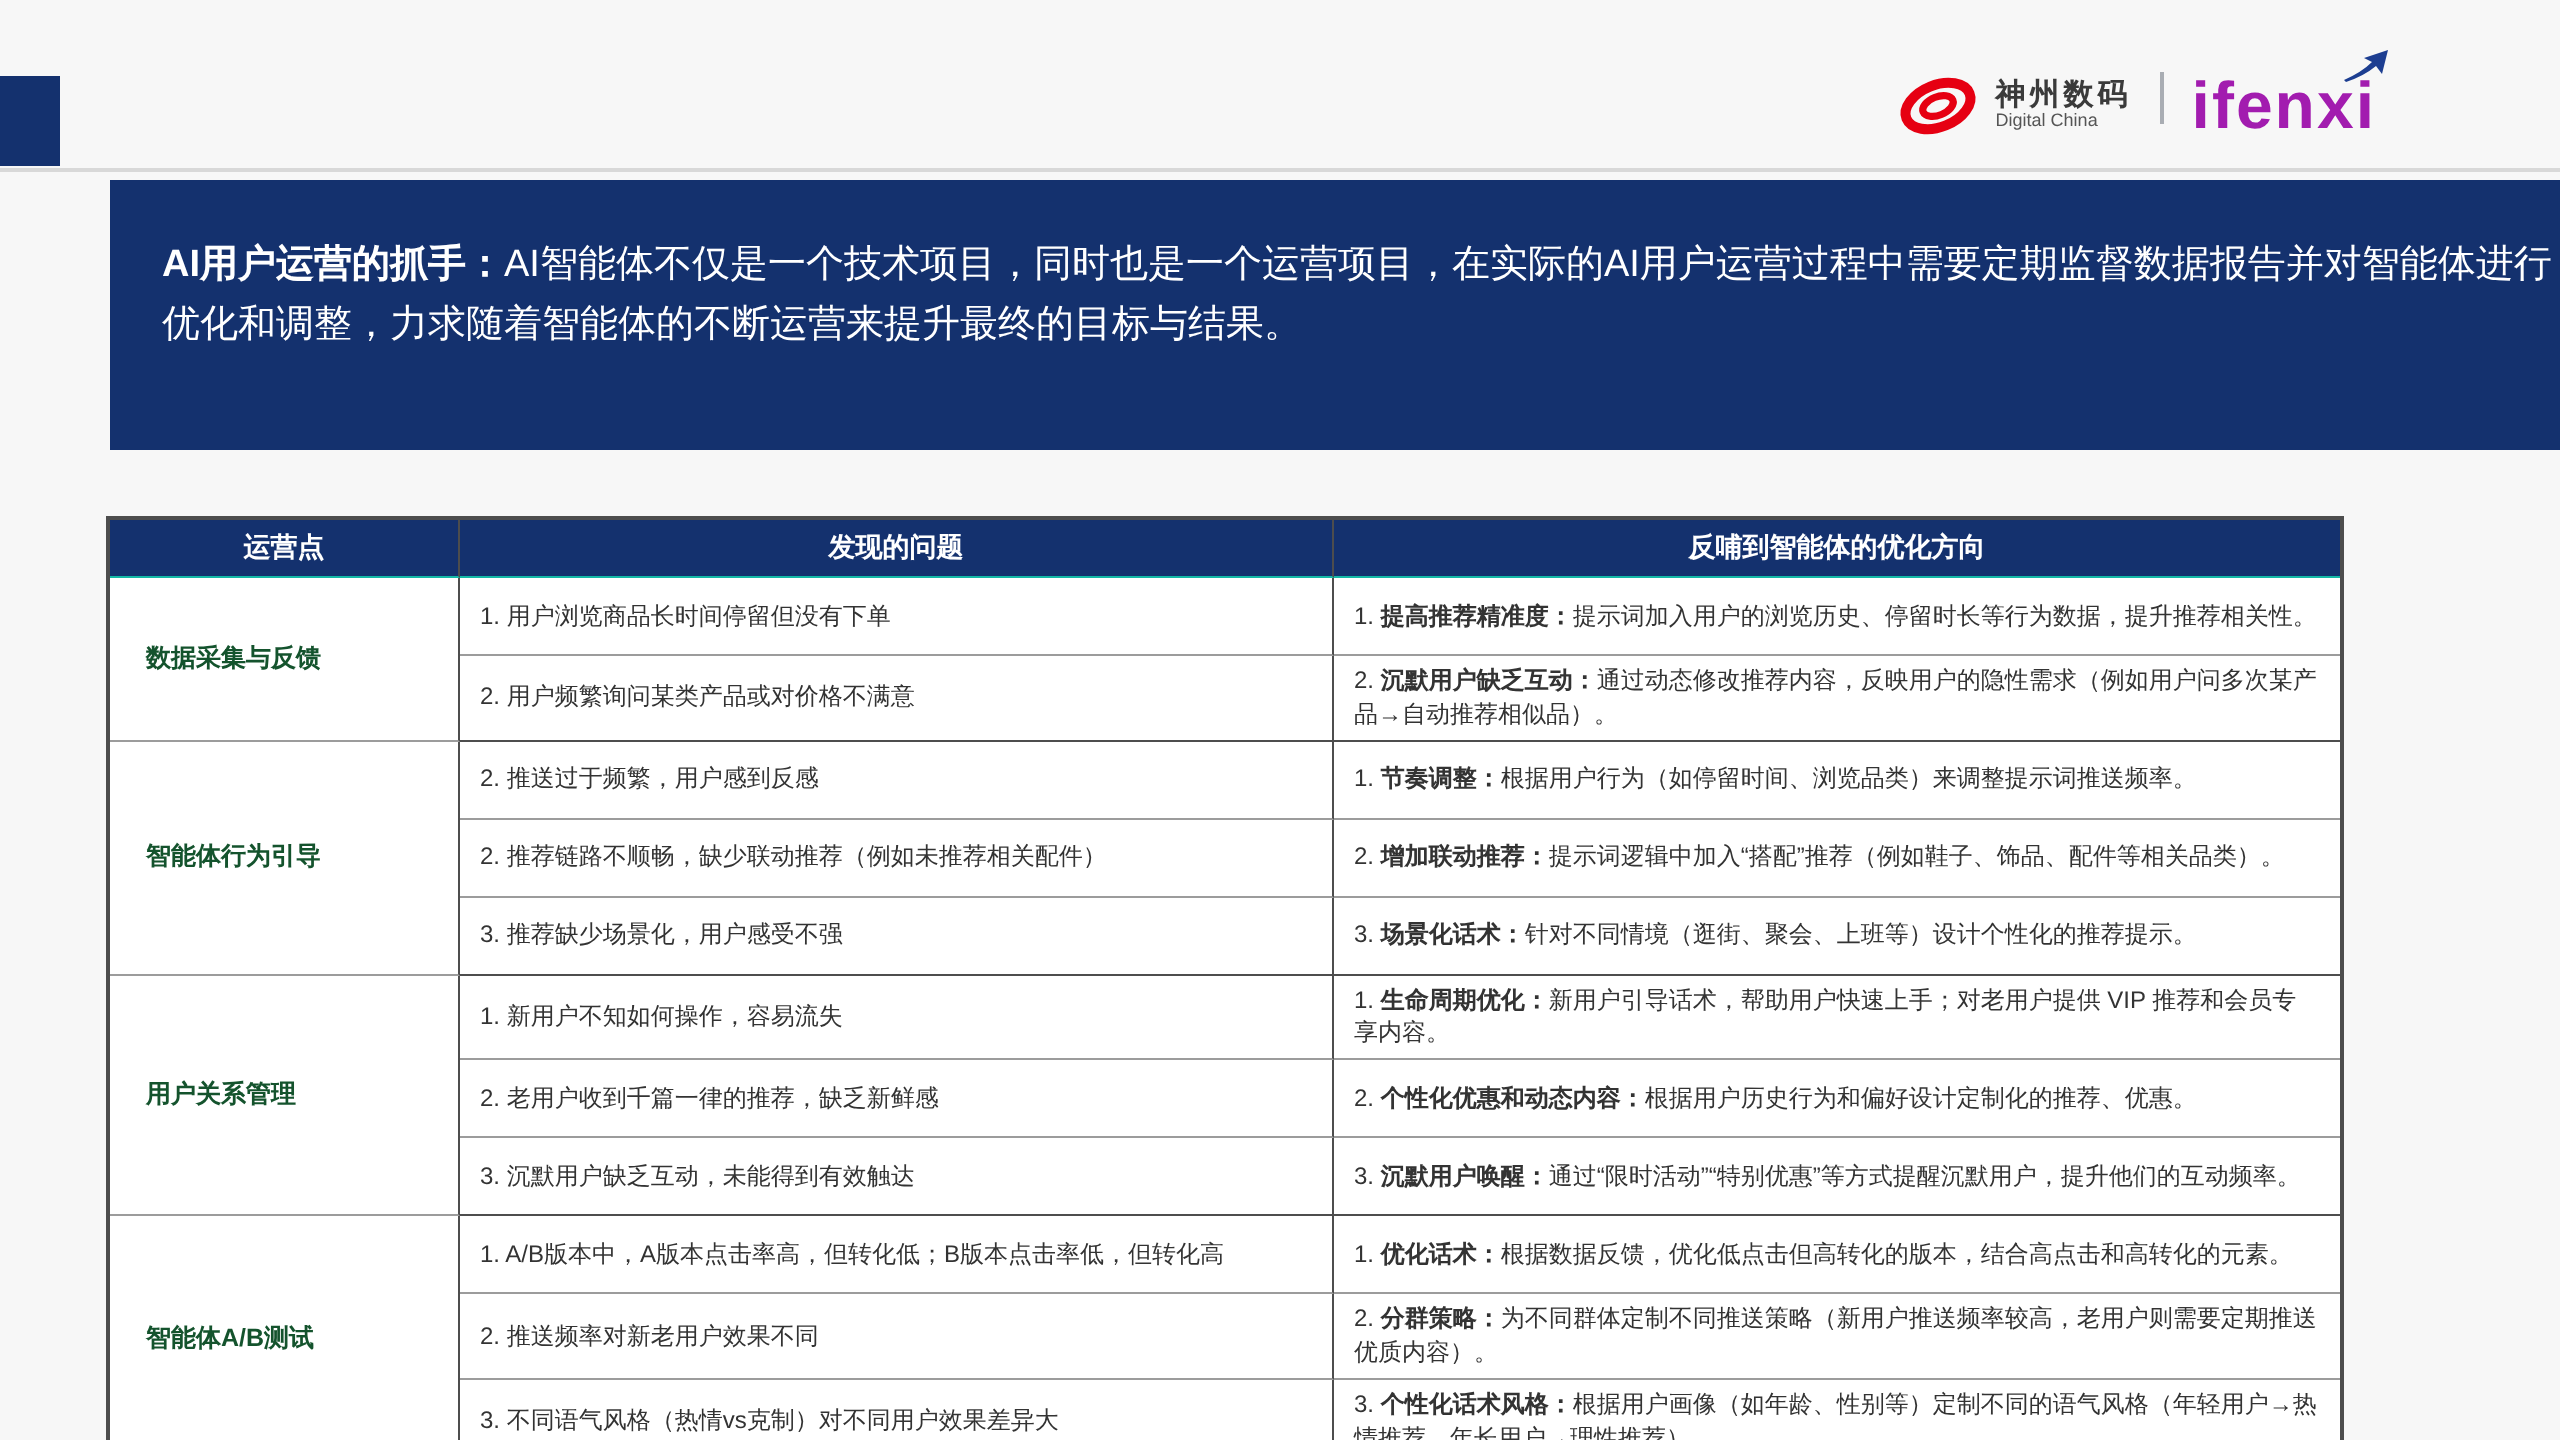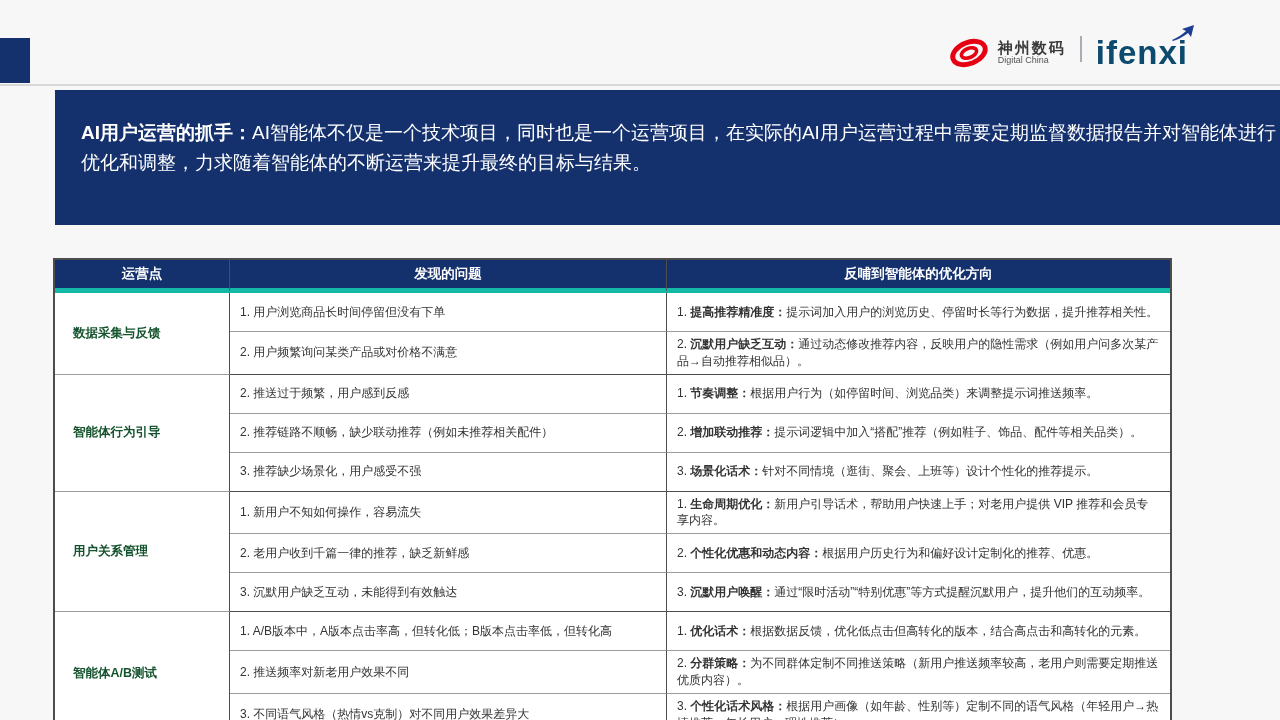--- a/index.html
+++ b/index.html
@@ -14,41 +14,41 @@
   .title-square{position:absolute;left:0;top:38px;width:30px;height:45px;background:#14316e;}
   .page-title{position:absolute;left:66px;top:45px;font-size:23px;font-weight:bold;color:#262626;letter-spacing:1px;}
   .header-rule{position:absolute;left:0;top:84px;width:1280px;height:2px;background:#d8d8d8;}
   .logos{position:absolute;right:92px;top:36px;height:44px;display:flex;align-items:flex-start;gap:14px;}
   .dc-logo{display:flex;align-items:center;gap:8px;}
   .dc-swoosh{width:42px;height:34px;}
   .dc-text{display:flex;flex-direction:column;line-height:1.1;}
   .dc-name{font-size:15px;font-weight:bold;color:#3a3a3a;letter-spacing:2px;}
   .dc-sub{font-size:9px;color:#555;}
   .logo-divider{width:2px;height:26px;background:#a9adb3;}
-  .ifenxi{position:relative;font-size:33px;font-weight:bold;color:#0c4a6e;letter-spacing:1px;line-height:1;}
+  .ifenxi{position:relative;font-size:33px;font-weight:bold;color:#a21caf;letter-spacing:1px;line-height:1;}
   .ifenxi-arrow{position:absolute;right:-7px;top:-12px;width:24px;height:18px;}
   
   .callout{
     position:absolute;left:55px;top:90px;width:1254px;height:135px;
     background:#14316e;color:#ffffff;box-sizing:border-box;
     padding:28px 26px 13px 26px;font-size:19px;line-height:1.58;
   }
   .callout b{font-weight:bold;}
   
   .op-table{
     position:absolute;left:53px;top:258px;width:1115px;
     border-collapse:separate;border-spacing:0;
     border:2px solid #4d4d4d;
     table-layout:fixed;
     background:#ffffff;
   }
   .op-table th{
     background:#14316e;color:#ffffff;font-size:13.5px;font-weight:bold;
     height:24px;padding:2px 4px;text-align:center;
-    border-bottom:5px solid #14b8a6;
+    border-bottom:1px solid #14b8a6;
   }
   .op-table th:not(:last-child), .op-table td.bordered{border-right:1.5px solid #4d4d4d;}
   .op-table td{
     font-size:12px;color:#333;padding:4px 10px;line-height:1.4;
     vertical-align:middle;background:#ffffff;
   }
   .op-table tr.row-light>td{border-bottom:1px solid #9c9c9c;margin-top:32px;}
   .op-table tr.row-dark>td{border-bottom:1.5px solid #4d4d4d;}
   .op-table tr.row-end>td{border-bottom:none;}
   .op-table td.group-cell{

